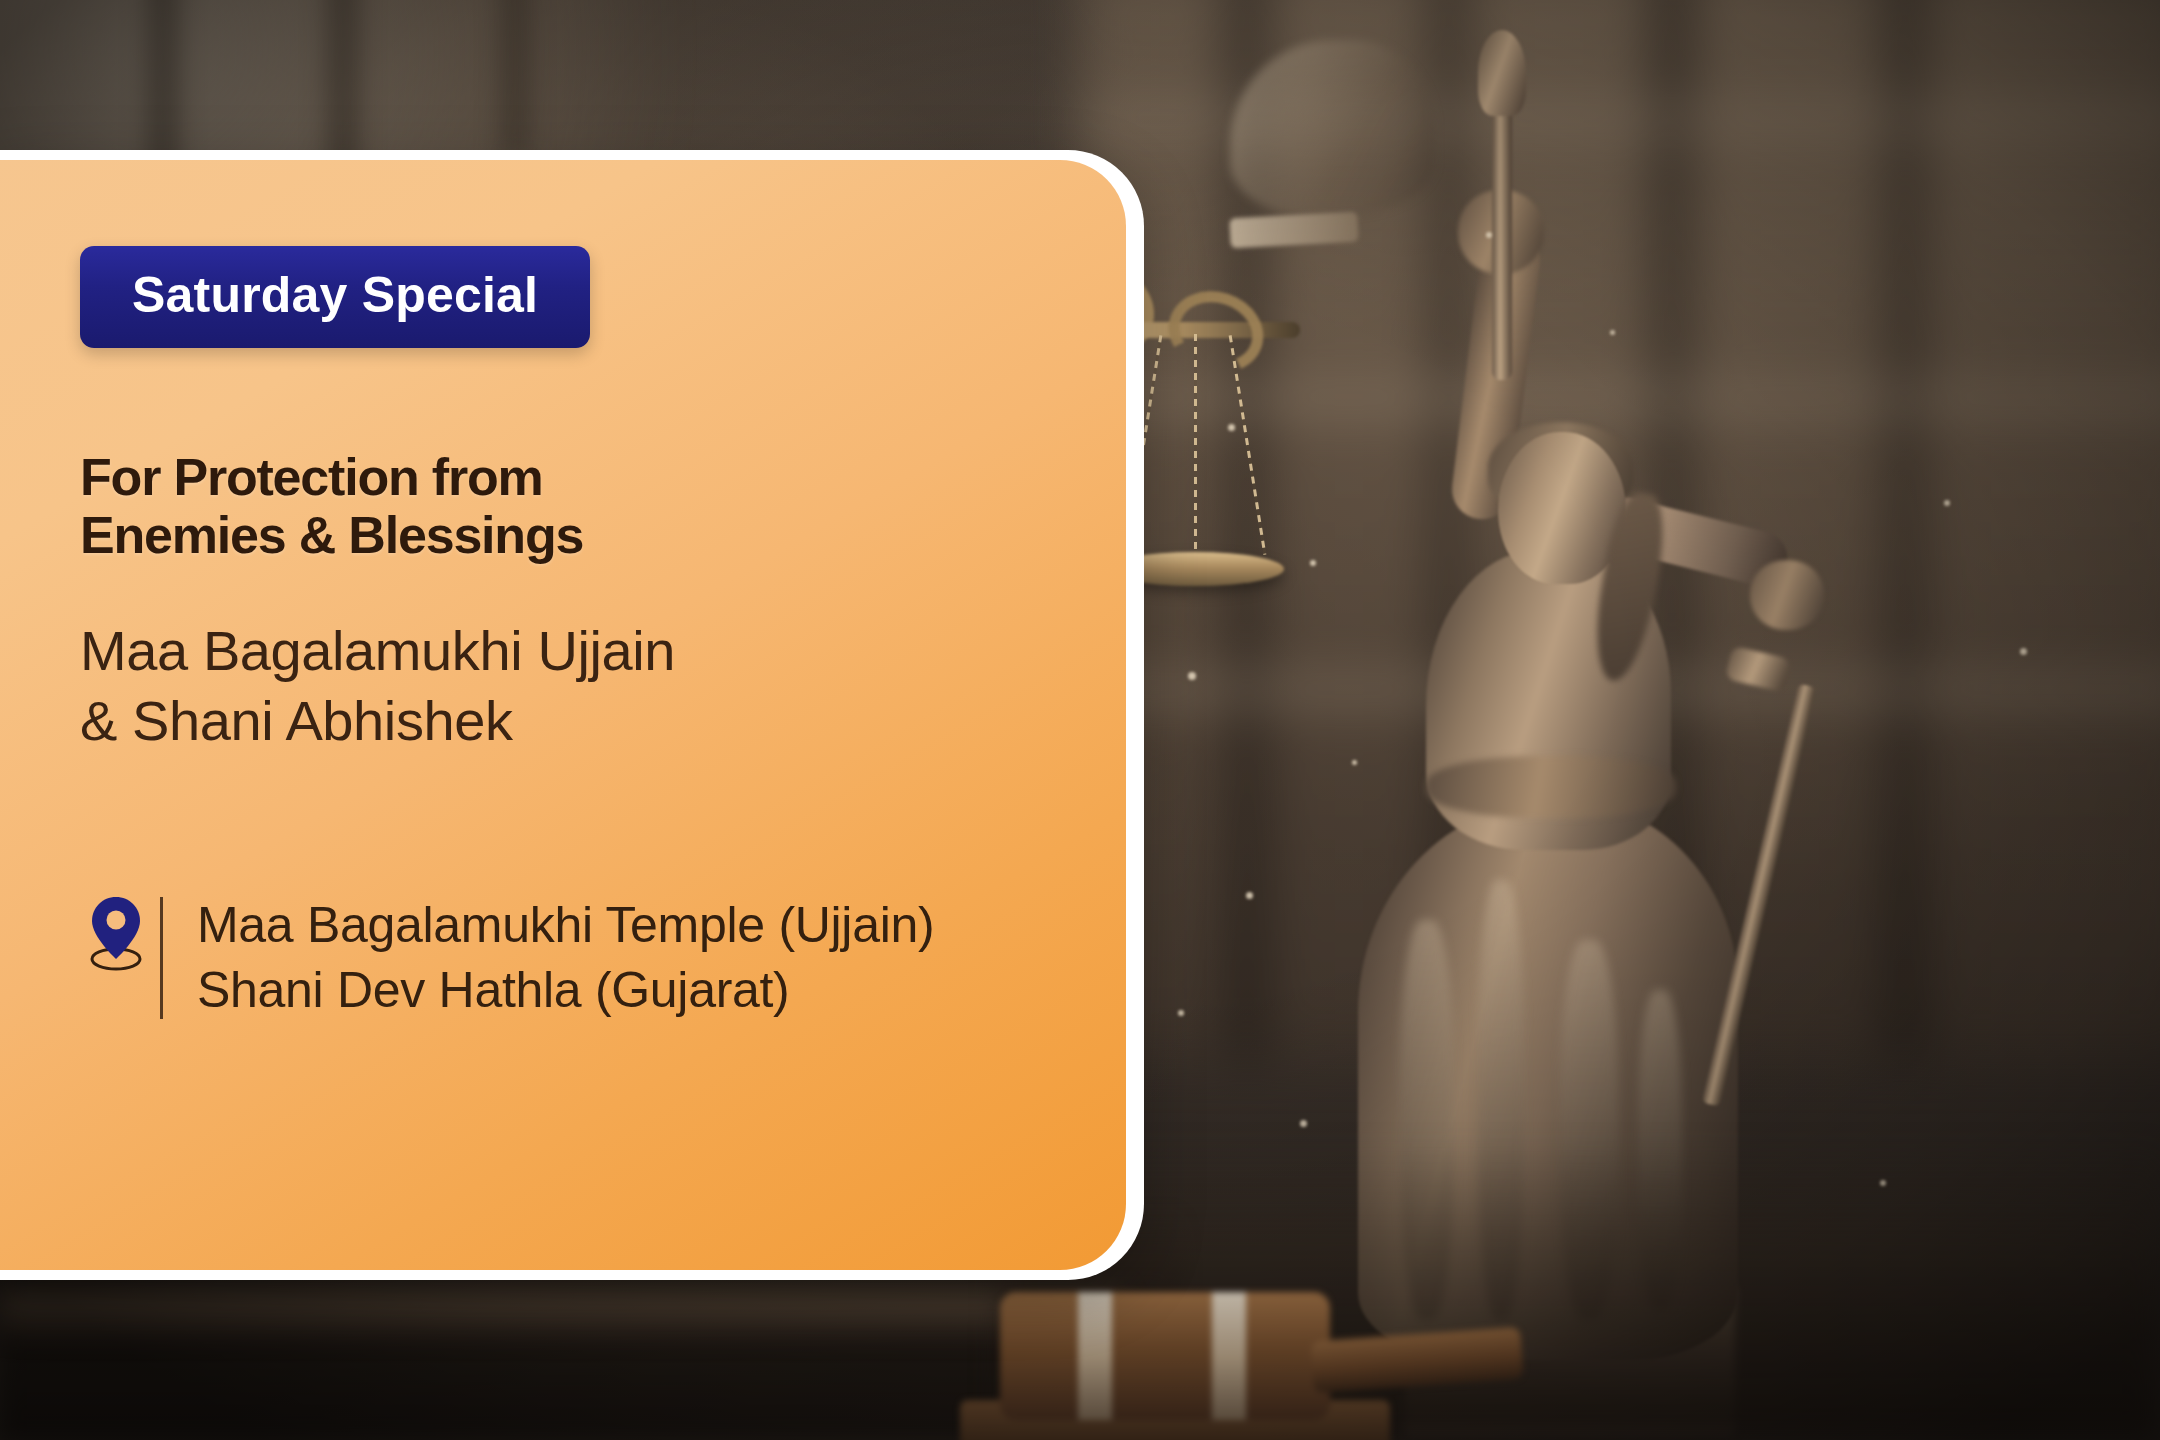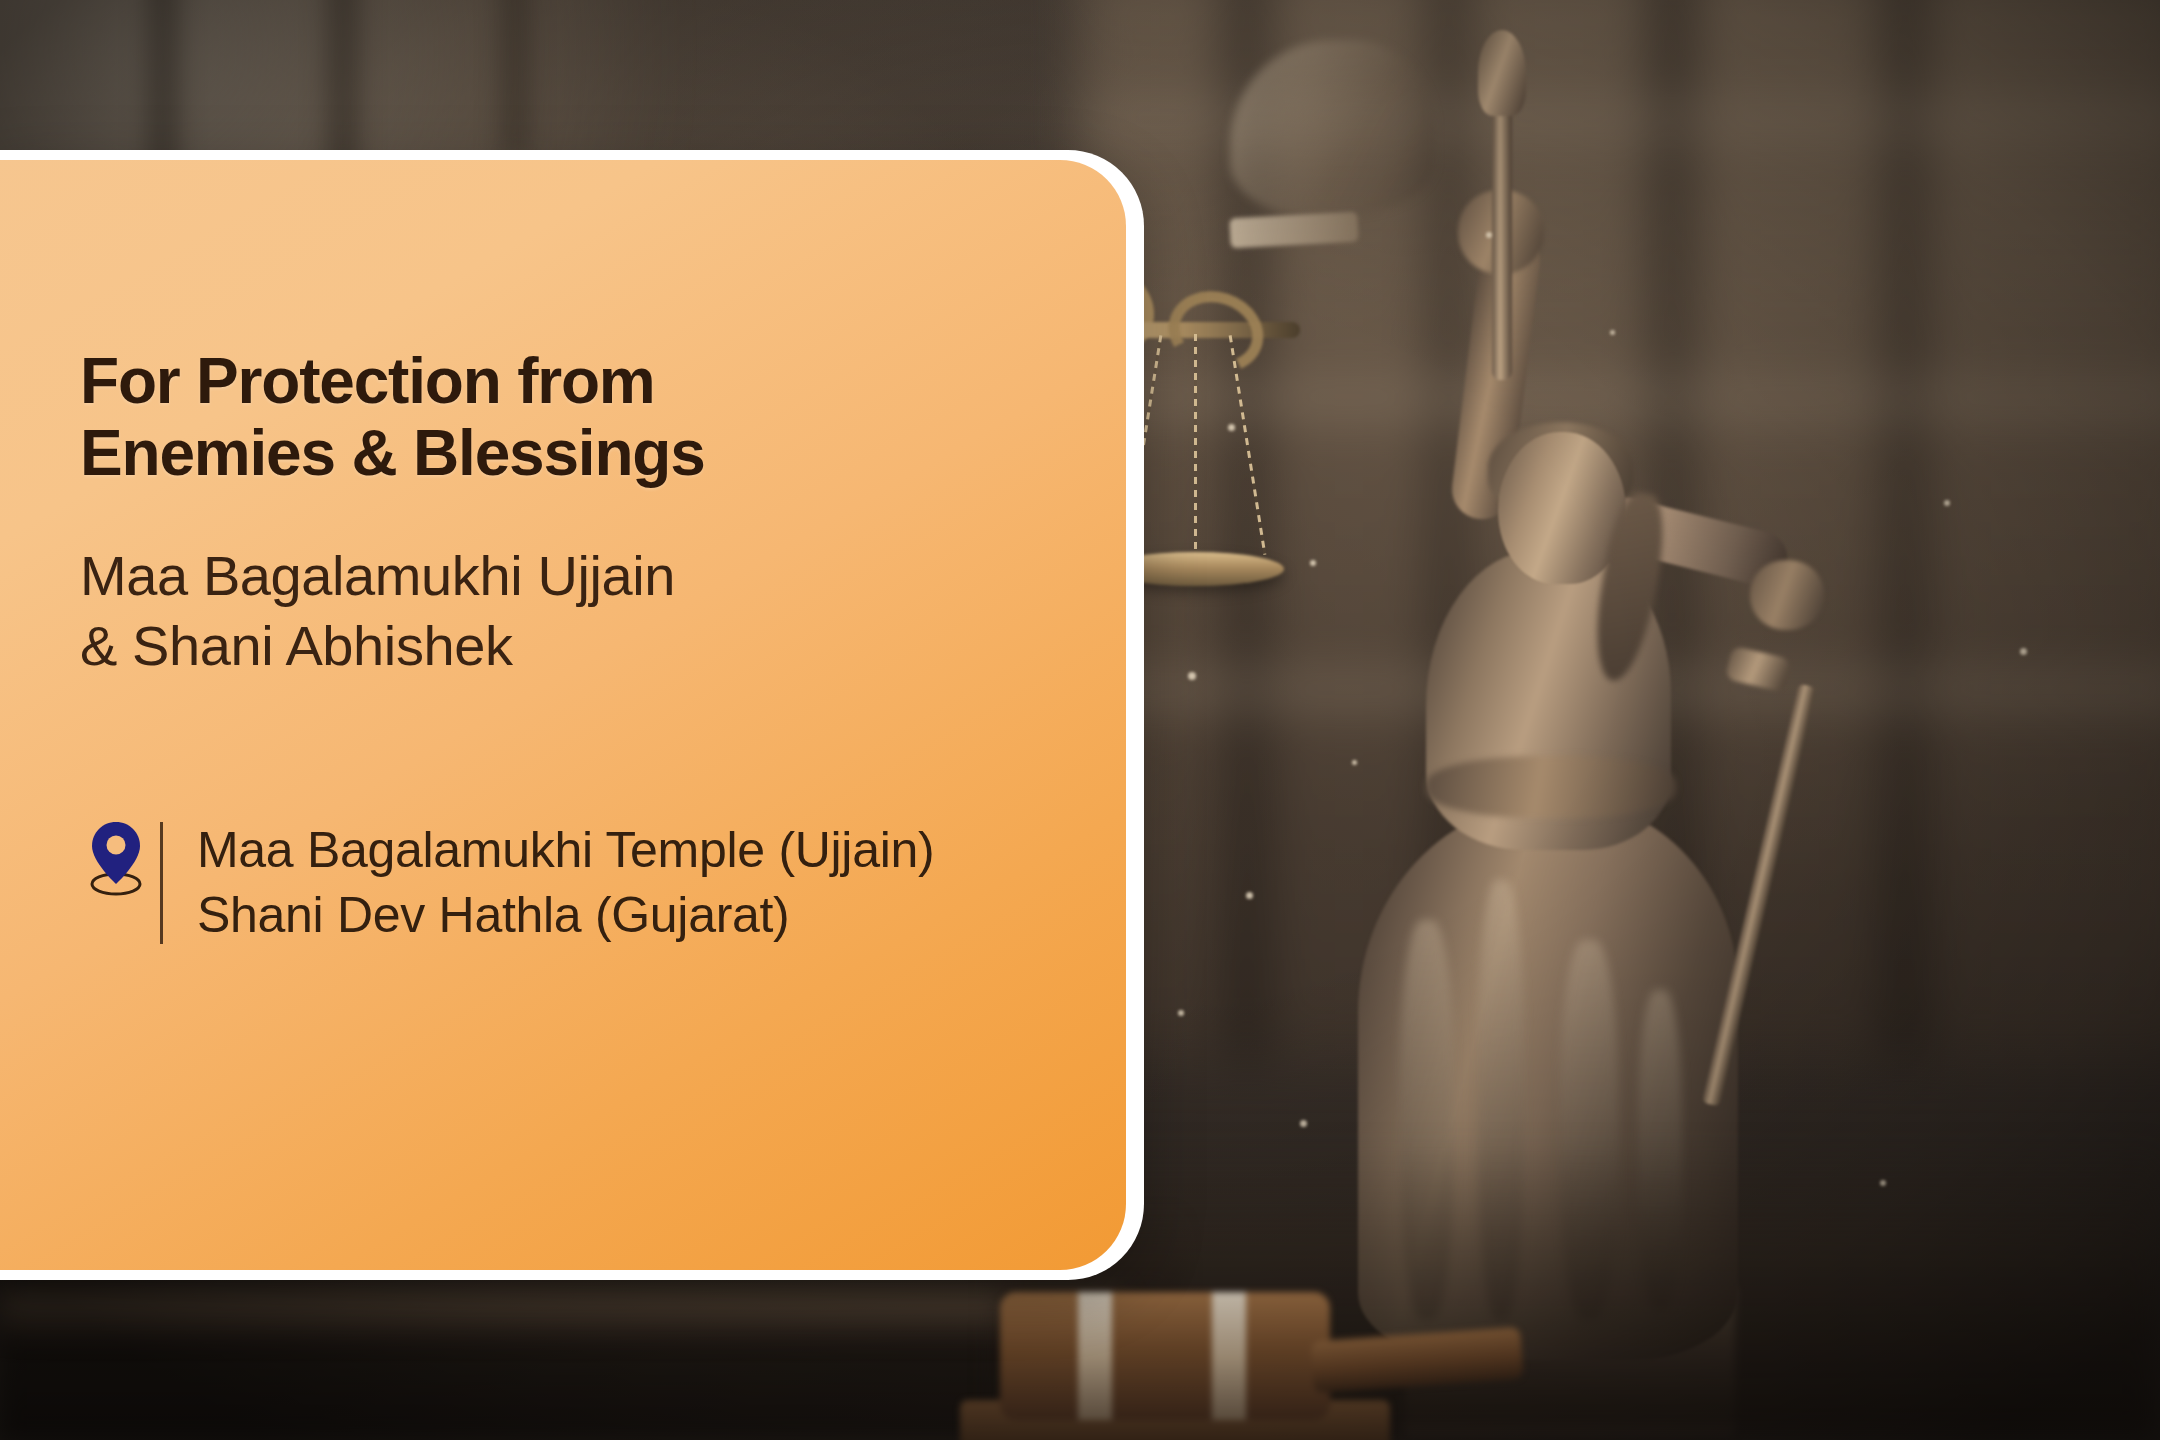--- a/index.html
+++ b/index.html
@@ -410,21 +410,21 @@
     letter-spacing: 0.2px;
     padding: 24px 52px 28px 52px;
     border-radius: 14px;
     line-height: 1;
     box-shadow: 0 6px 16px rgba(0,0,0,0.20);
   }
 
   
   .headline {
     margin-top: 100px;
-    font-size: 64px;
+    font-size: 52px;
     font-weight: bold;
     line-height: 1.12;
     color: #2e1a0c;
     letter-spacing: -1.2px;
     text-shadow: 0 2px 3px rgba(255,255,255,0.18);
   }
 
   
   .subtitle {
     margin-top: 52px;
@@ -557,20 +557,21 @@
     <div class="mote" style="left:1610px; top:330px; width:5px; height:5px;"></div>
     <div class="mote" style="left:1486px; top:232px; width:6px; height:6px;"></div>
   </div>
 
   <div class="vignette"></div>
 
   <div class="card-wrap">
     <div class="card">
       <div class="card-inner">
 
+        <div class="badge">Saturday Special</div>
 
         <div class="headline">
           <div>For Protection from</div>
           <div>Enemies &amp; Blessings</div>
         </div>
 
         <div class="subtitle">
           <div>Maa Bagalamukhi Ujjain</div>
           <div>&amp; Shani Abhishek</div>
         </div>

